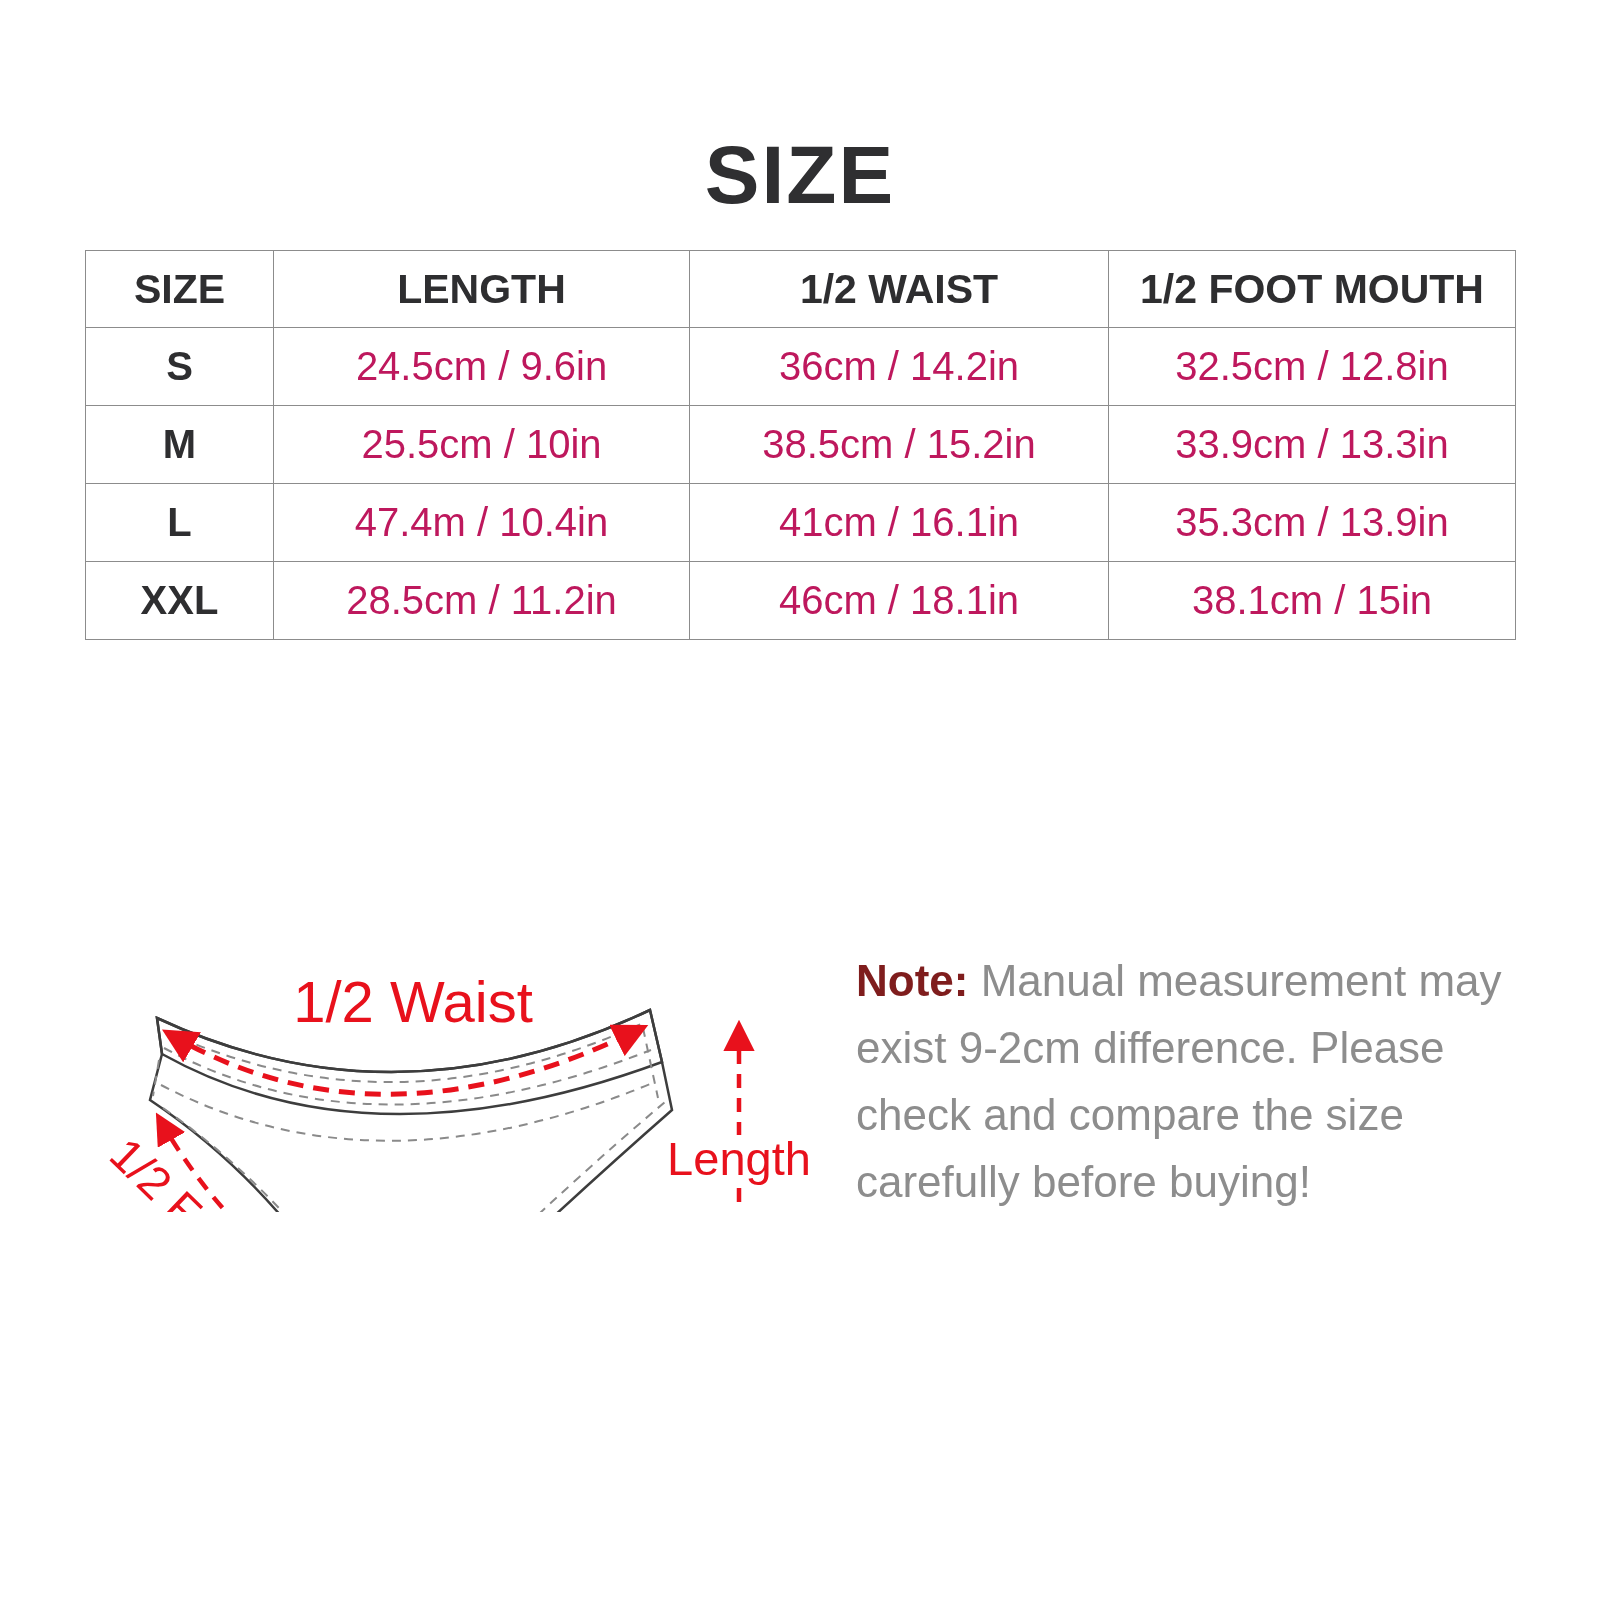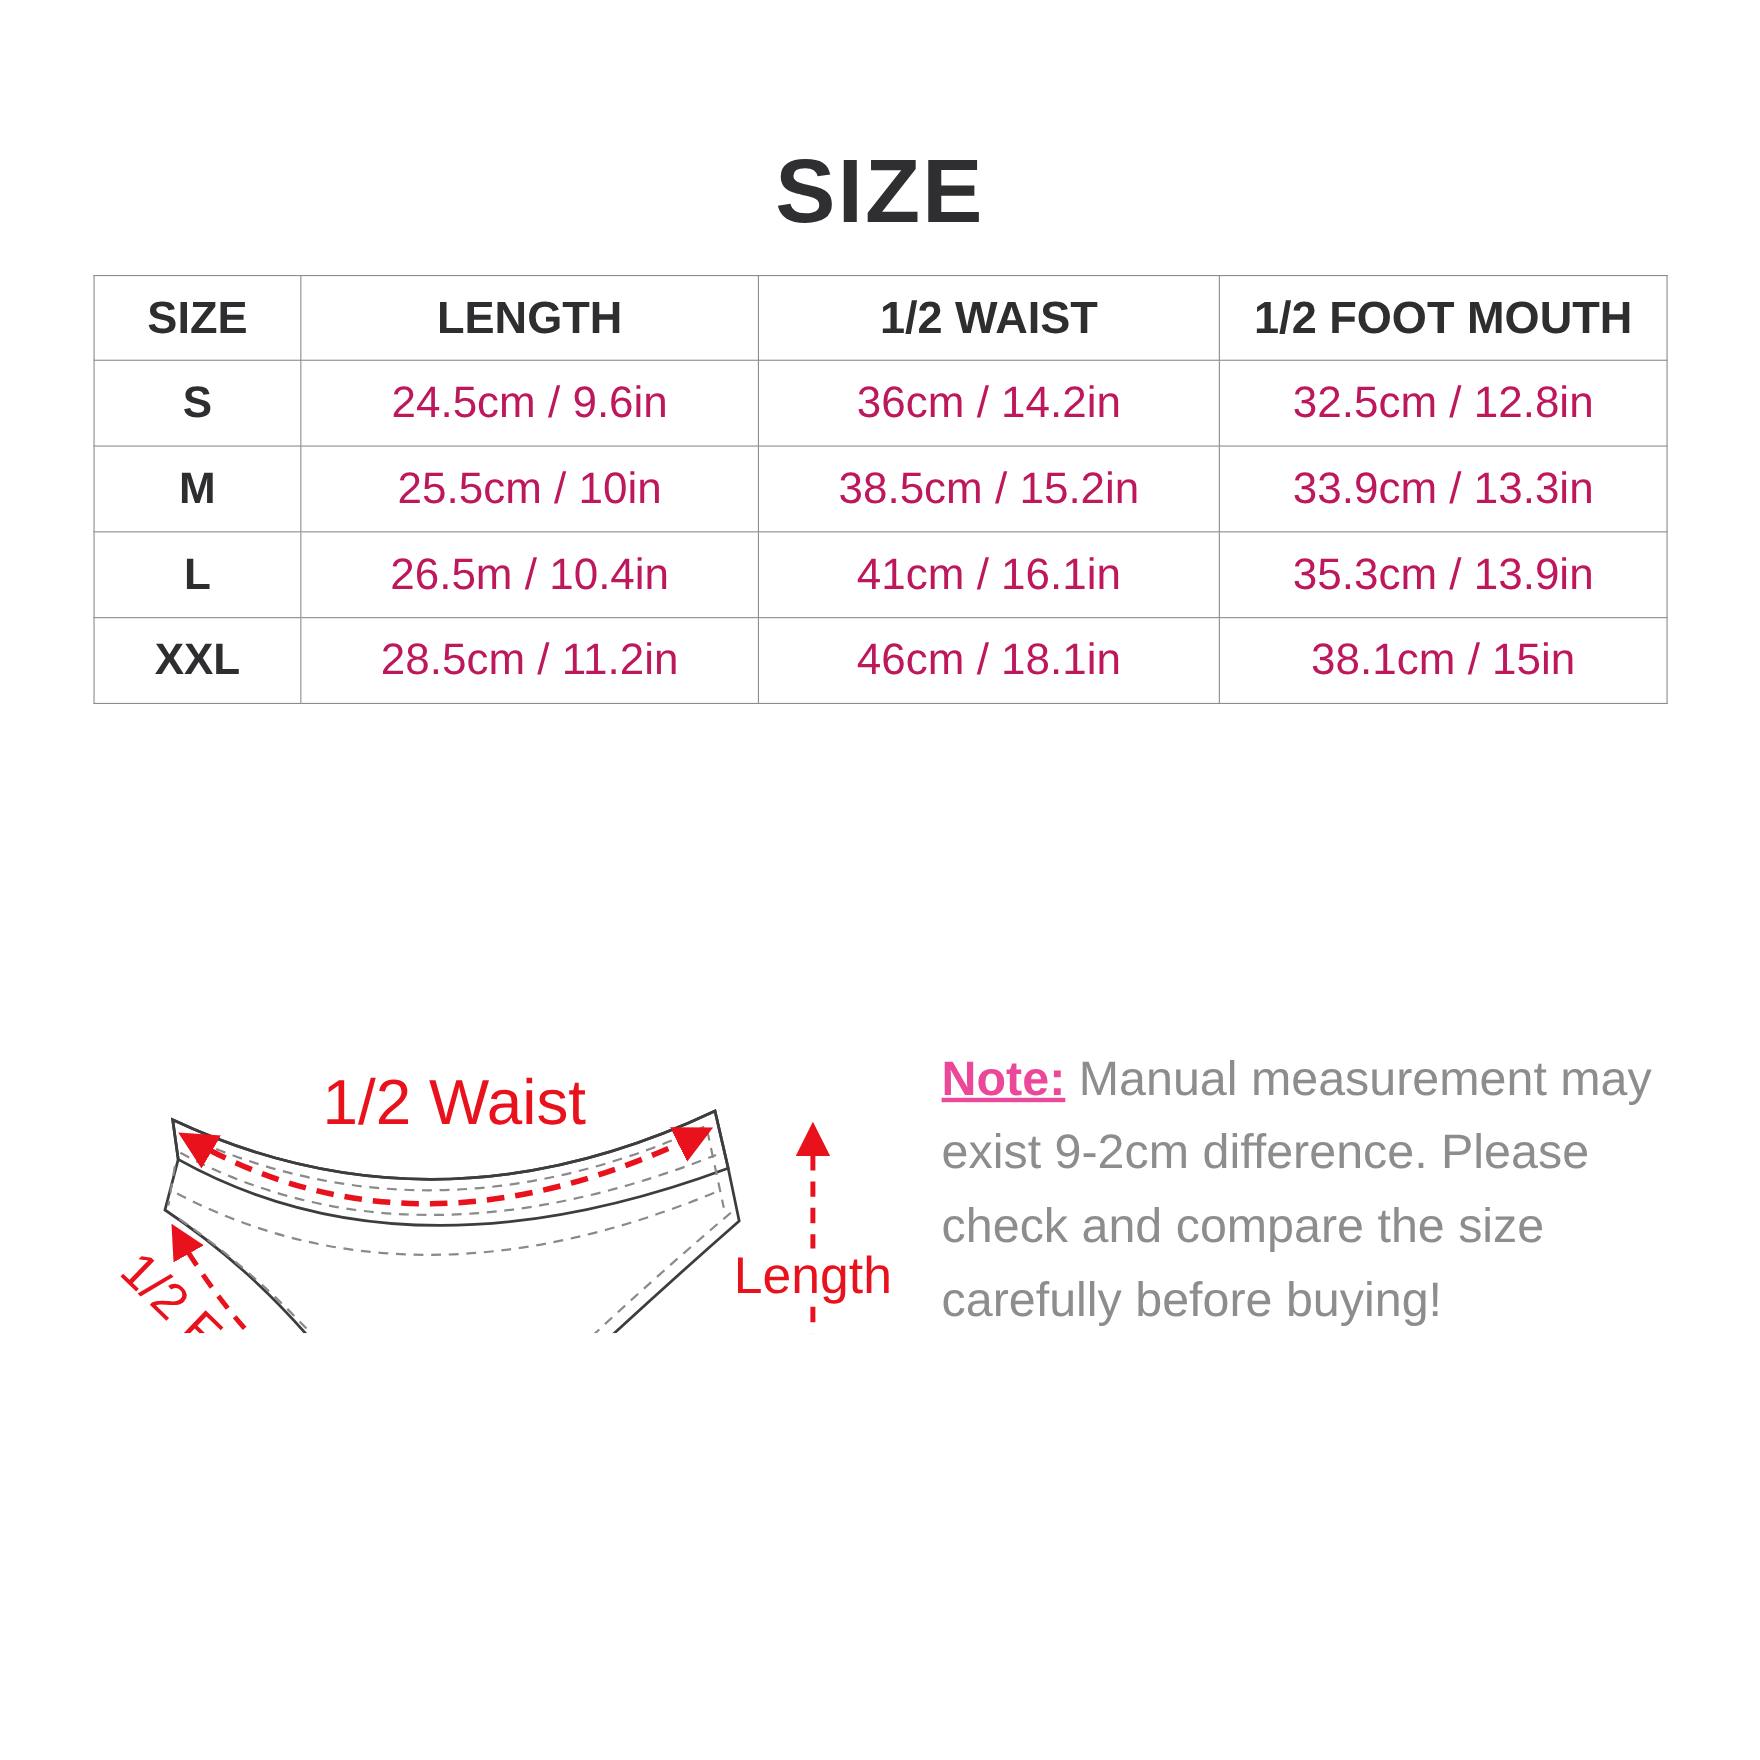--- a/index.html
+++ b/index.html
@@ -50,23 +50,22 @@
   }
   .note-block{
     position:absolute;
     left:856px;top:903px;
     width:655px;
     font-size:44px;
     line-height:67px;
     color:#8d8d8d;
   }
   .note-block strong{
-    color:#ec4899;
+    color:#7f1d1d;
     font-weight:bold;
-    text-decoration:underline;
   }
   .diagram{
     position:absolute;
     left:65px;top:930px;
     width:760px;height:470px;
   }
   .diagram .garment-line{stroke:#3d3d3d;stroke-width:2.5;fill:none;}
   .diagram .seam{stroke:#8a8a8a;stroke-width:2;fill:none;stroke-dasharray:9 7;}
   .diagram .red-dash{stroke:#e8111c;fill:none;}
   .diagram text{fill:#e8111c;font-family:"Liberation Sans",sans-serif;}
@@ -101,21 +100,21 @@
         <td>32.5cm / 12.8in</td>
       </tr>
       <tr>
         <td class="size-cell">M</td>
         <td>25.5cm / 10in</td>
         <td>38.5cm / 15.2in</td>
         <td>33.9cm / 13.3in</td>
       </tr>
       <tr>
         <td class="size-cell">L</td>
-        <td>26.5m / 10.4in</td>
+        <td>47.4m / 10.4in</td>
         <td>41cm / 16.1in</td>
         <td>35.3cm / 13.9in</td>
       </tr>
       <tr>
         <td class="size-cell">XXL</td>
         <td>28.5cm / 11.2in</td>
         <td>46cm / 18.1in</td>
         <td>38.1cm / 15in</td>
       </tr>
     </tbody>

